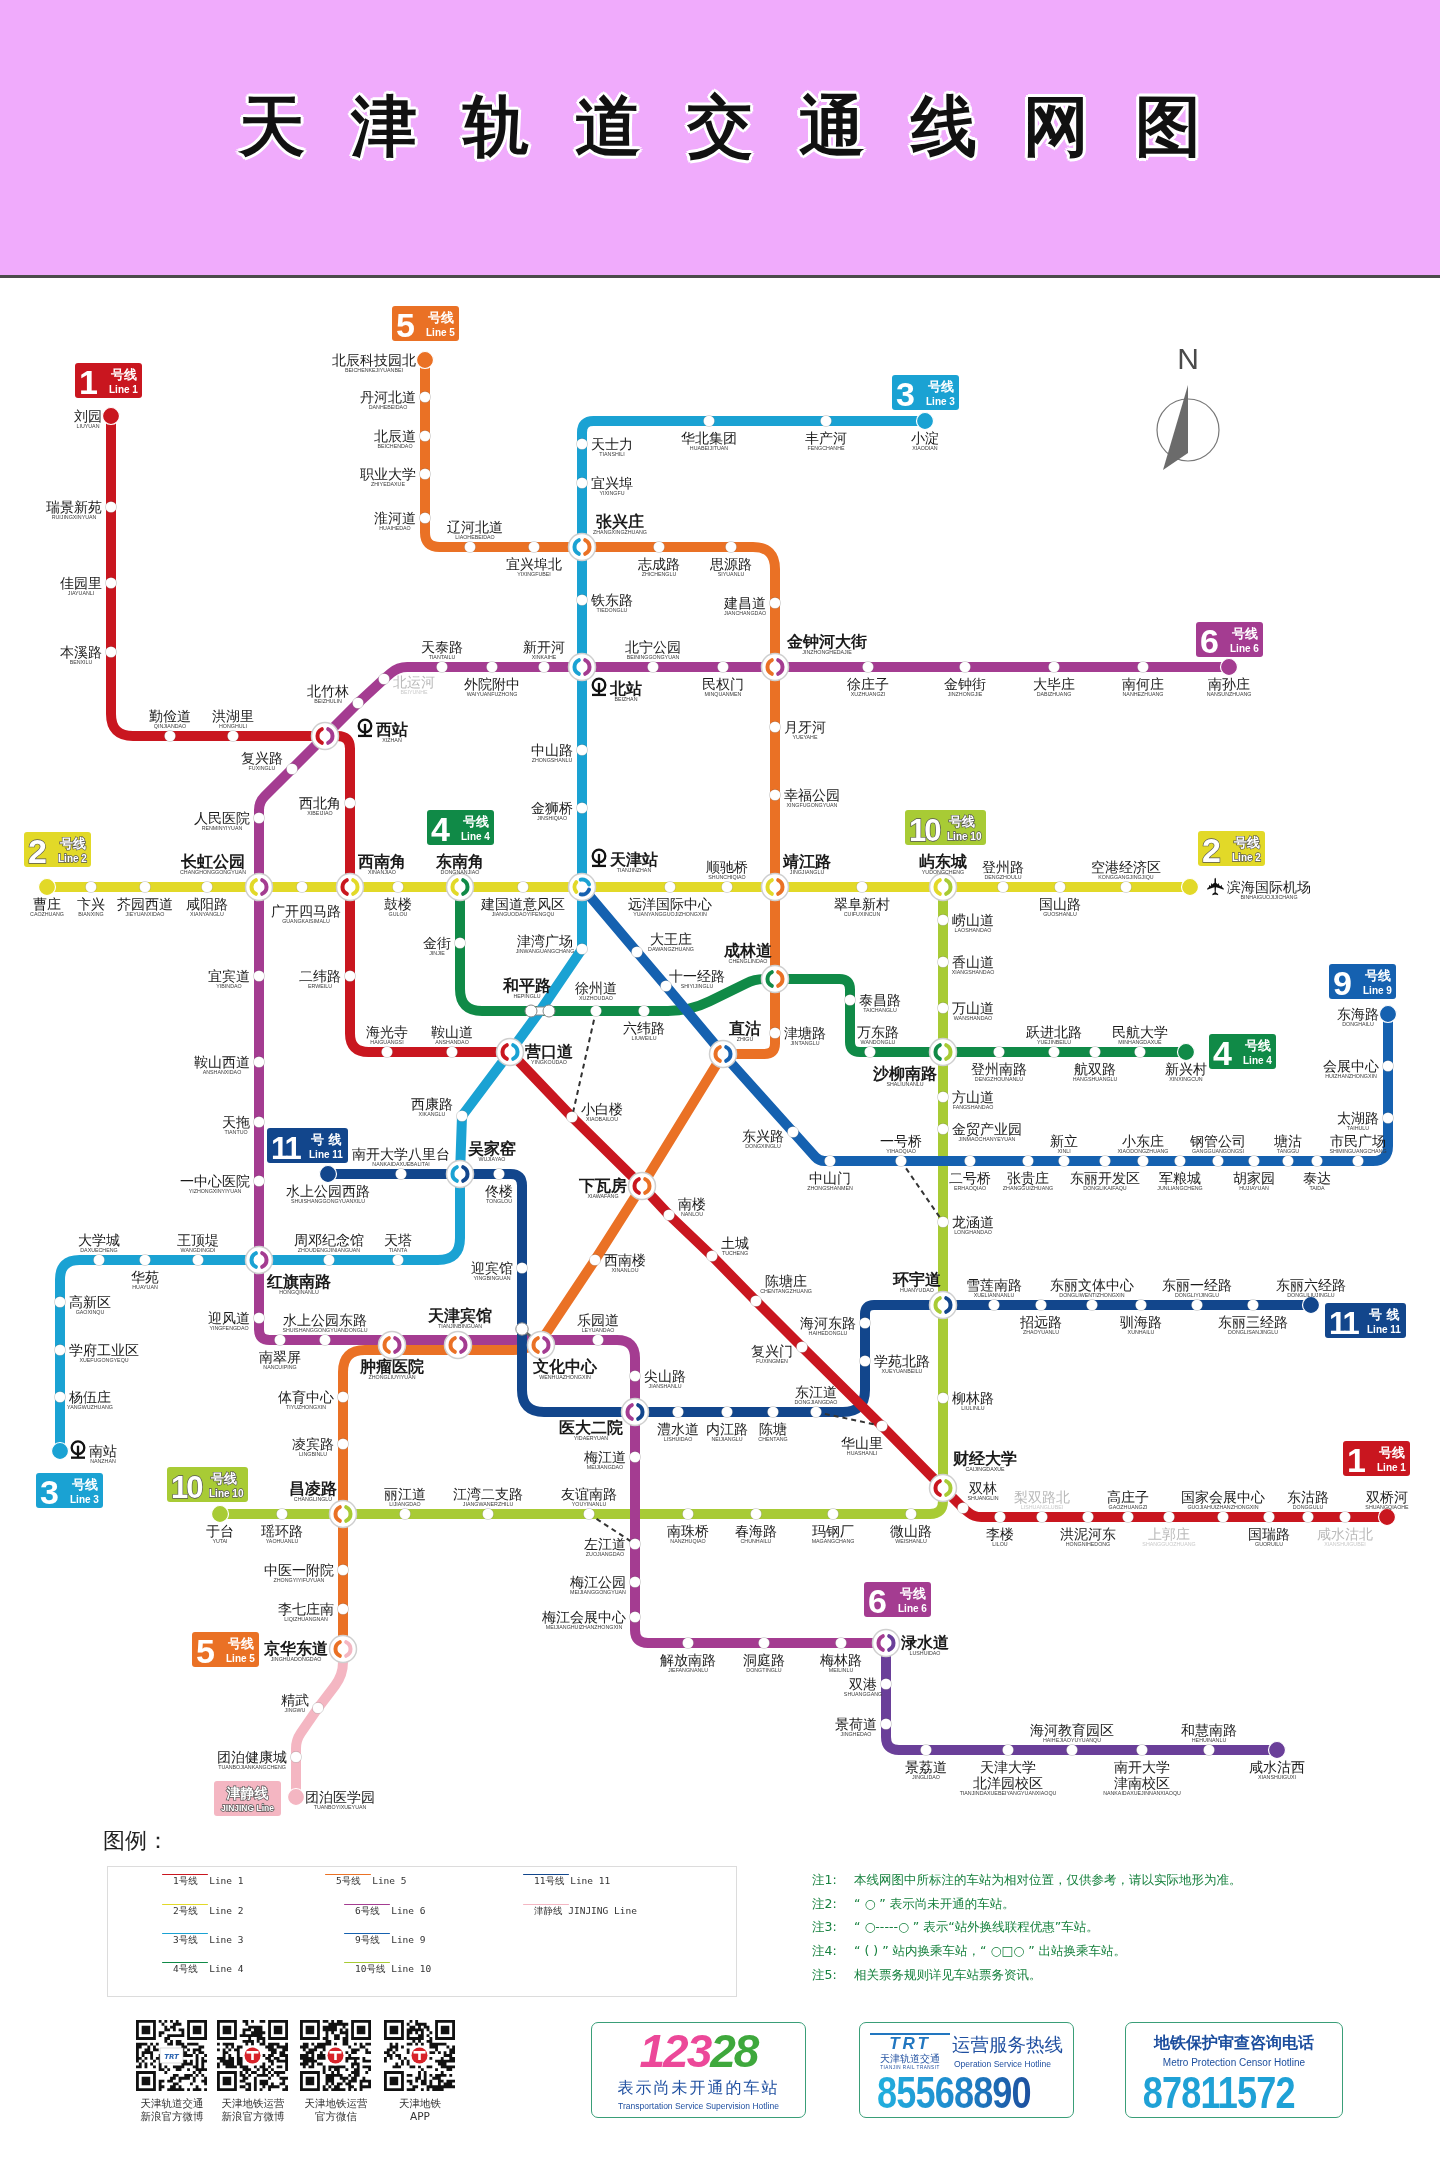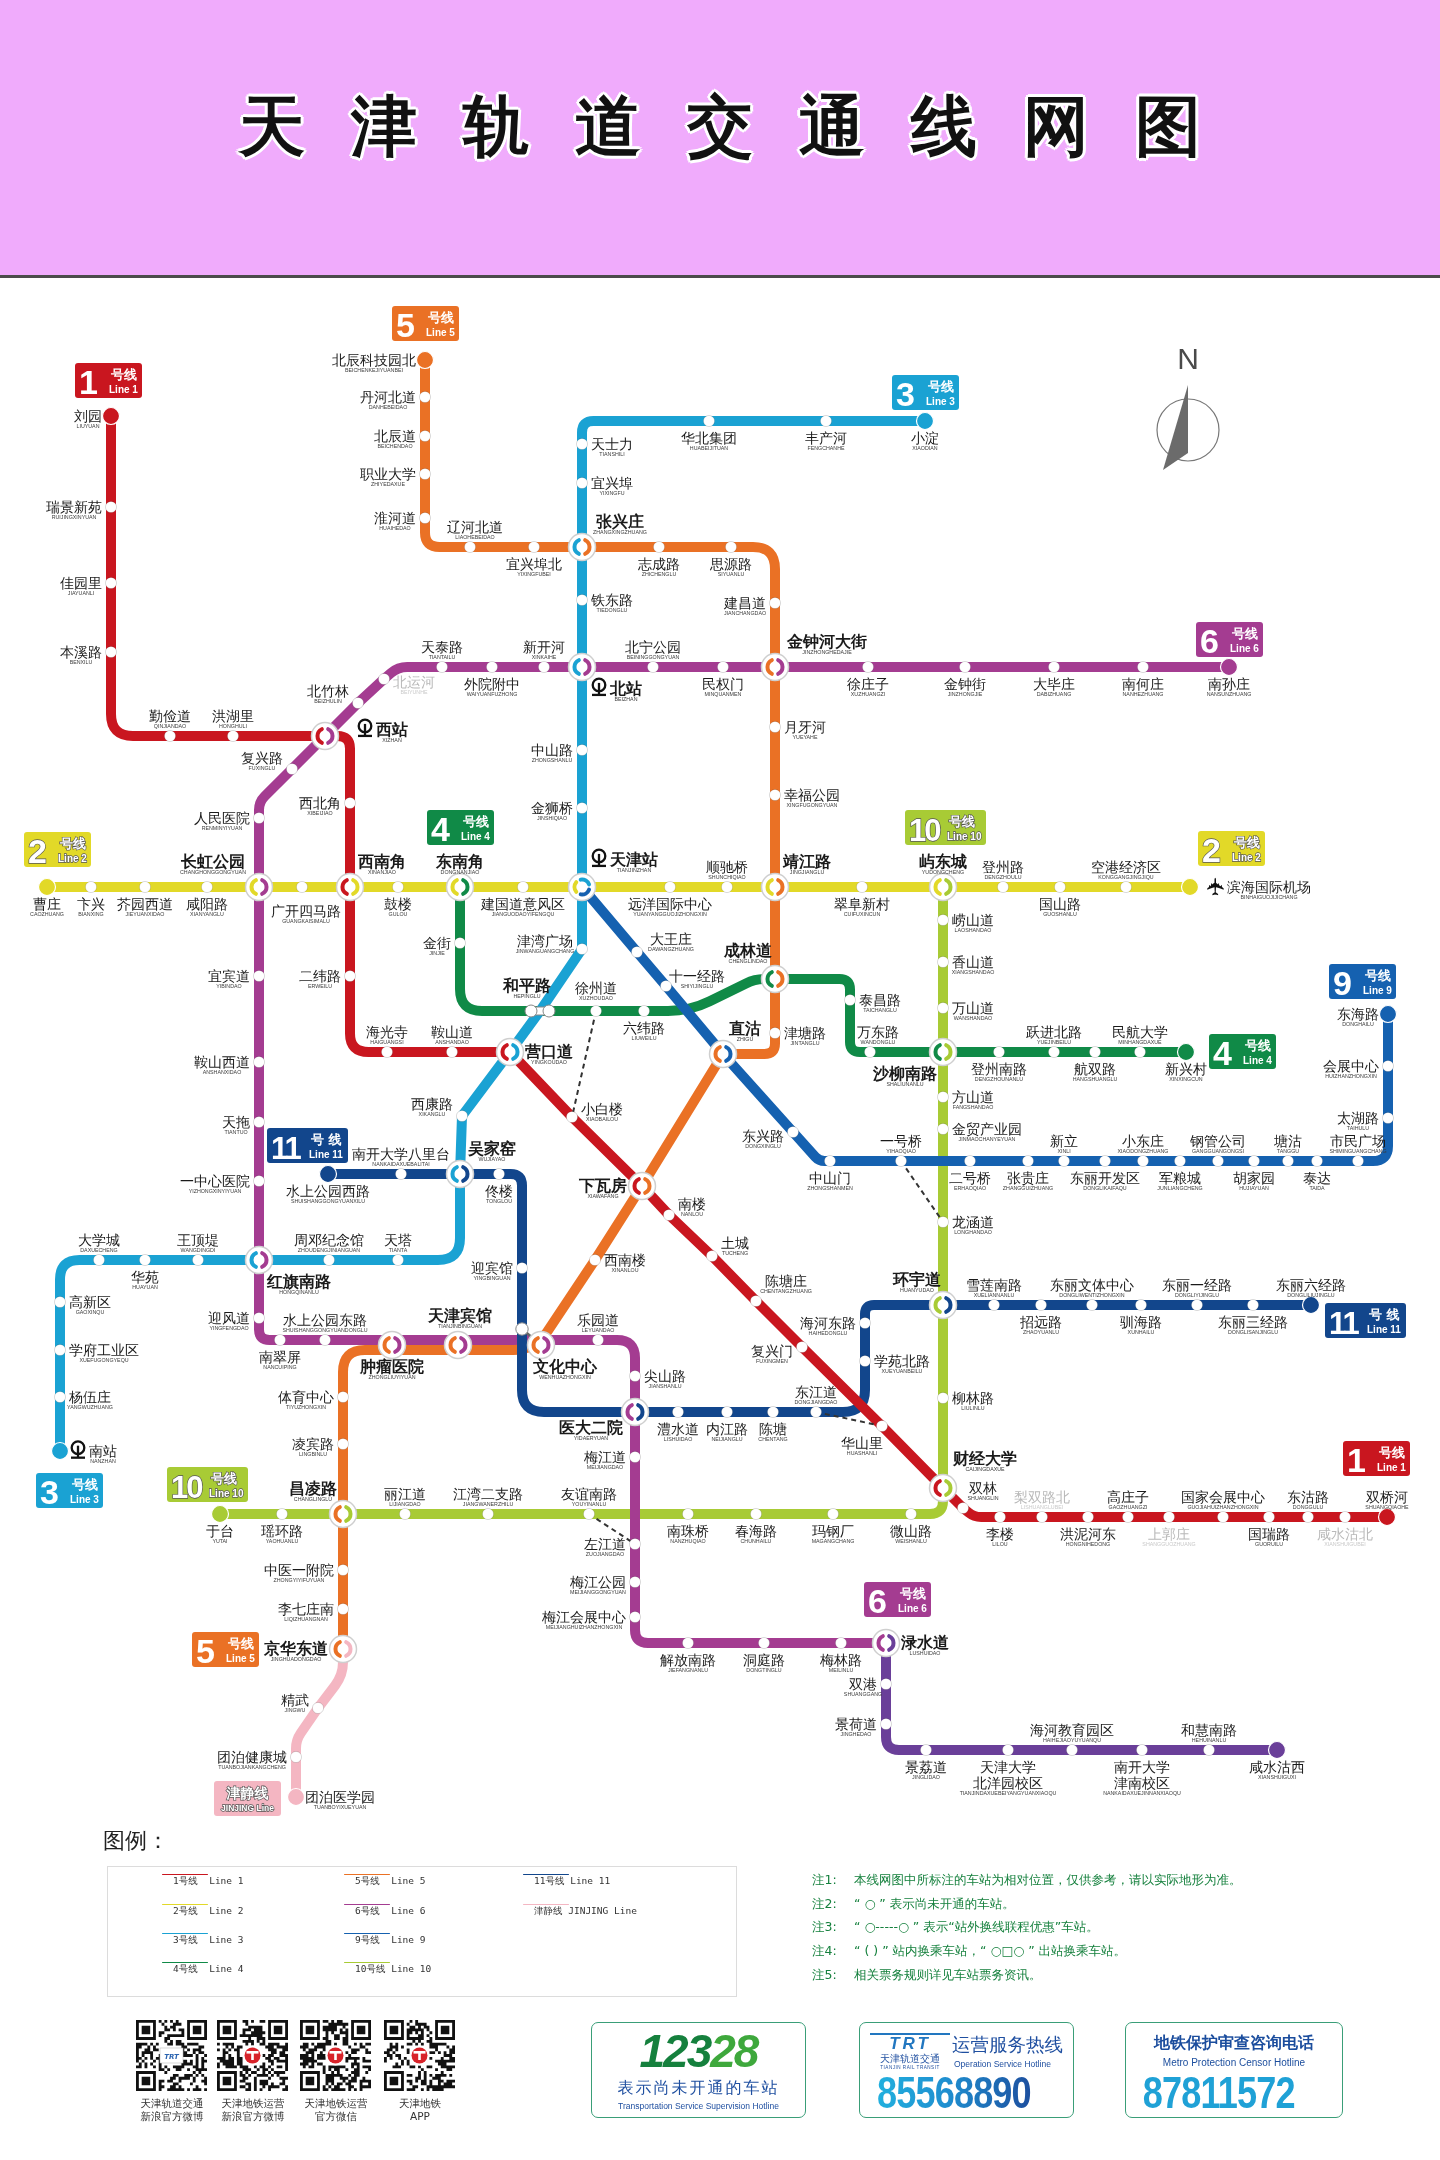--- a/index.html
+++ b/index.html
@@ -16,21 +16,21 @@
 .legend-item{position:absolute;height:14px;display:flex;align-items:flex-start;flex-direction:column;}
 .legend-swatch{width:46px;height:12px;border-radius:6px;display:inline-block;}
 .legend-text{margin-left:11px;font-size:9.5px;color:#333;font-family:"DejaVu Sans Mono",monospace;white-space:pre;}
 .notes{position:absolute;left:812px;top:1868px;}
 .note{display:flex;font-size:12.5px;line-height:23.7px;color:#15803d;}
 .note-label{width:42px;}
 .qr{position:absolute;top:2020px;width:71px;height:71px;}
 .qr-cap{position:absolute;top:2097px;width:90px;text-align:center;font-size:10.5px;line-height:13px;color:#333;}
 .card{position:absolute;top:2022px;height:96px;border:1.5px solid #3a9e78;border-radius:7px;box-sizing:border-box;background:#fff;overflow:hidden;}
 .c1-logo{position:absolute;left:0;width:100%;top:4px;text-align:center;font-family:"Liberation Sans",sans-serif;font-style:italic;font-weight:bold;font-size:46px;line-height:48px;letter-spacing:-2px;}
-.c1-123{color:#15803d;}
+.c1-123{color:#ec4899;}
 .c1-28{color:#3ea83c;}
 .c-title{position:absolute;left:0;width:100%;text-align:center;color:#1f4fa0;font-size:16px;line-height:20px;}
 .c-sub{position:absolute;left:0;width:100%;text-align:center;color:#1f4fa0;font-family:"Liberation Sans",sans-serif;font-size:8.5px;line-height:10px;}
 .c-num{position:absolute;left:0;width:100%;text-align:left;font-family:"Liberation Sans",sans-serif;font-weight:bold;font-size:44px;line-height:44px;letter-spacing:-1px;}
 .c-num span{display:inline-block;transform:scaleX(0.82);}
 .grad{background:linear-gradient(90deg,#22b0de 0%,#1f8fd0 45%,#1d4f9f 100%);-webkit-background-clip:text;background-clip:text;color:transparent;}
 .trt-logo{position:absolute;left:10px;top:10px;width:80px;text-align:center;}
 .trt-text{font-family:"Liberation Sans",sans-serif;font-style:italic;font-weight:bold;font-size:17px;line-height:17px;color:#2277c0;letter-spacing:3px;border-top:2px solid #2277c0;}
 .trt-cn{font-size:10px;line-height:13px;color:#1f4fa0;}
 .trt-en{font-family:"Liberation Sans",sans-serif;font-size:4.6px;line-height:6px;color:#1f4fa0;letter-spacing:0.5px;}
@@ -1729,21 +1729,21 @@
     <span class="legend-text">2号线  Line 2</span>
   </div>
 <div class="legend-item" style="left:162px;top:1933px">
     <span class="legend-swatch" style="background: rgb(26, 162, 211);"></span>
     <span class="legend-text">3号线  Line 3</span>
   </div>
 <div class="legend-item" style="left:162px;top:1962px">
     <span class="legend-swatch" style="background: rgb(16, 138, 71);"></span>
     <span class="legend-text">4号线  Line 4</span>
   </div>
-<div class="legend-item" style="left:344px;top:1874px">
+<div class="legend-item" style="left:325px;top:1874px">
     <span class="legend-swatch" style="background: rgb(234, 113, 37);"></span>
     <span class="legend-text">5号线  Line 5</span>
   </div>
 <div class="legend-item" style="left:344px;top:1904px">
     <span class="legend-swatch" style="background: rgb(164, 60, 145);"></span>
     <span class="legend-text">6号线  Line 6</span>
   </div>
 <div class="legend-item" style="left:344px;top:1933px">
     <span class="legend-swatch" style="background: rgb(21, 97, 176);"></span>
     <span class="legend-text">9号线  Line 9</span>

